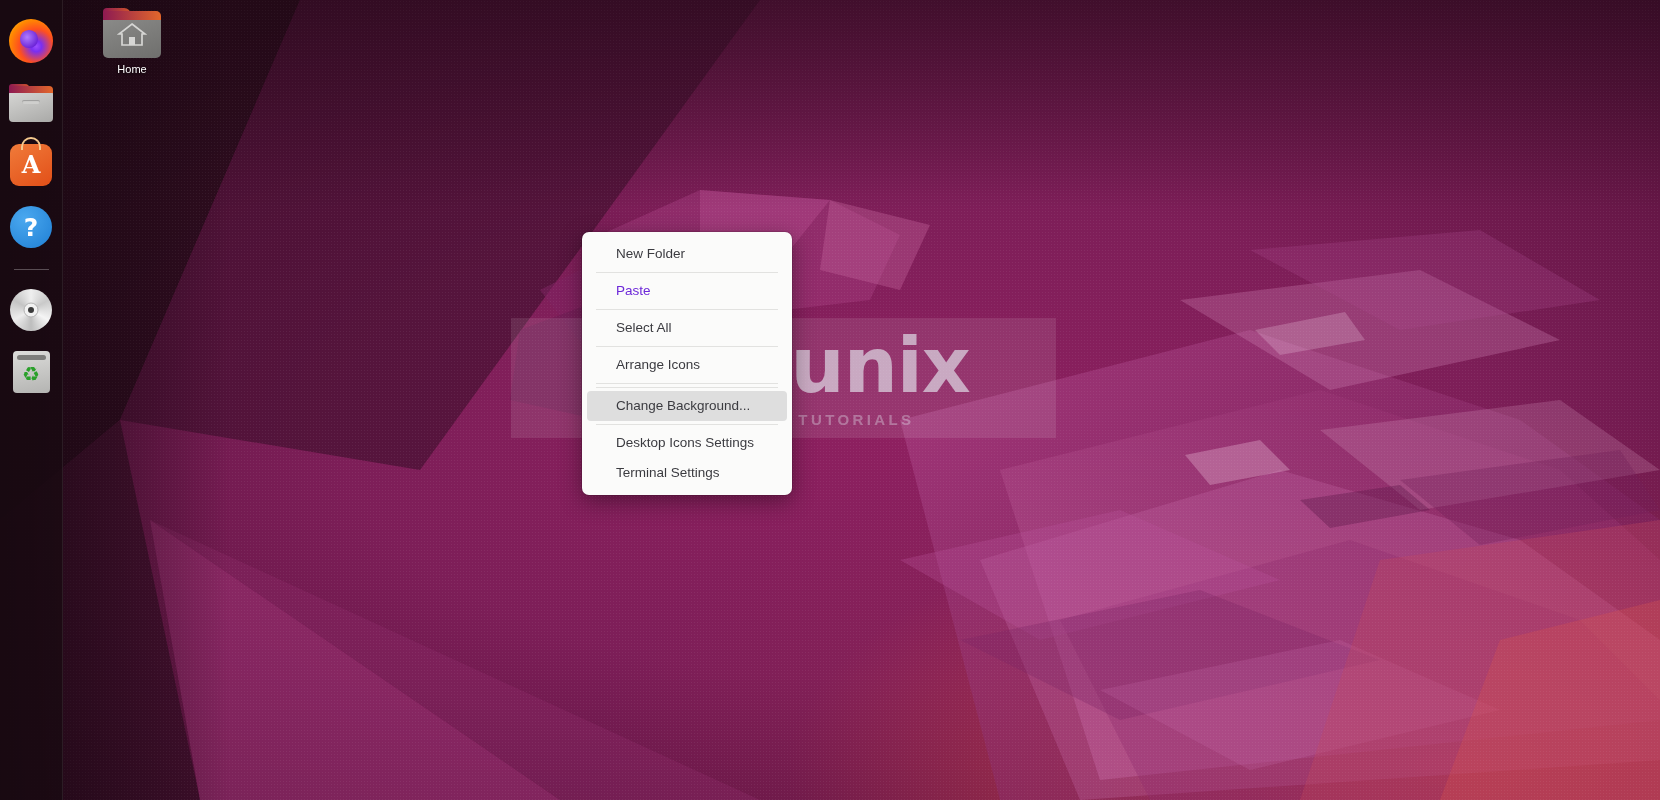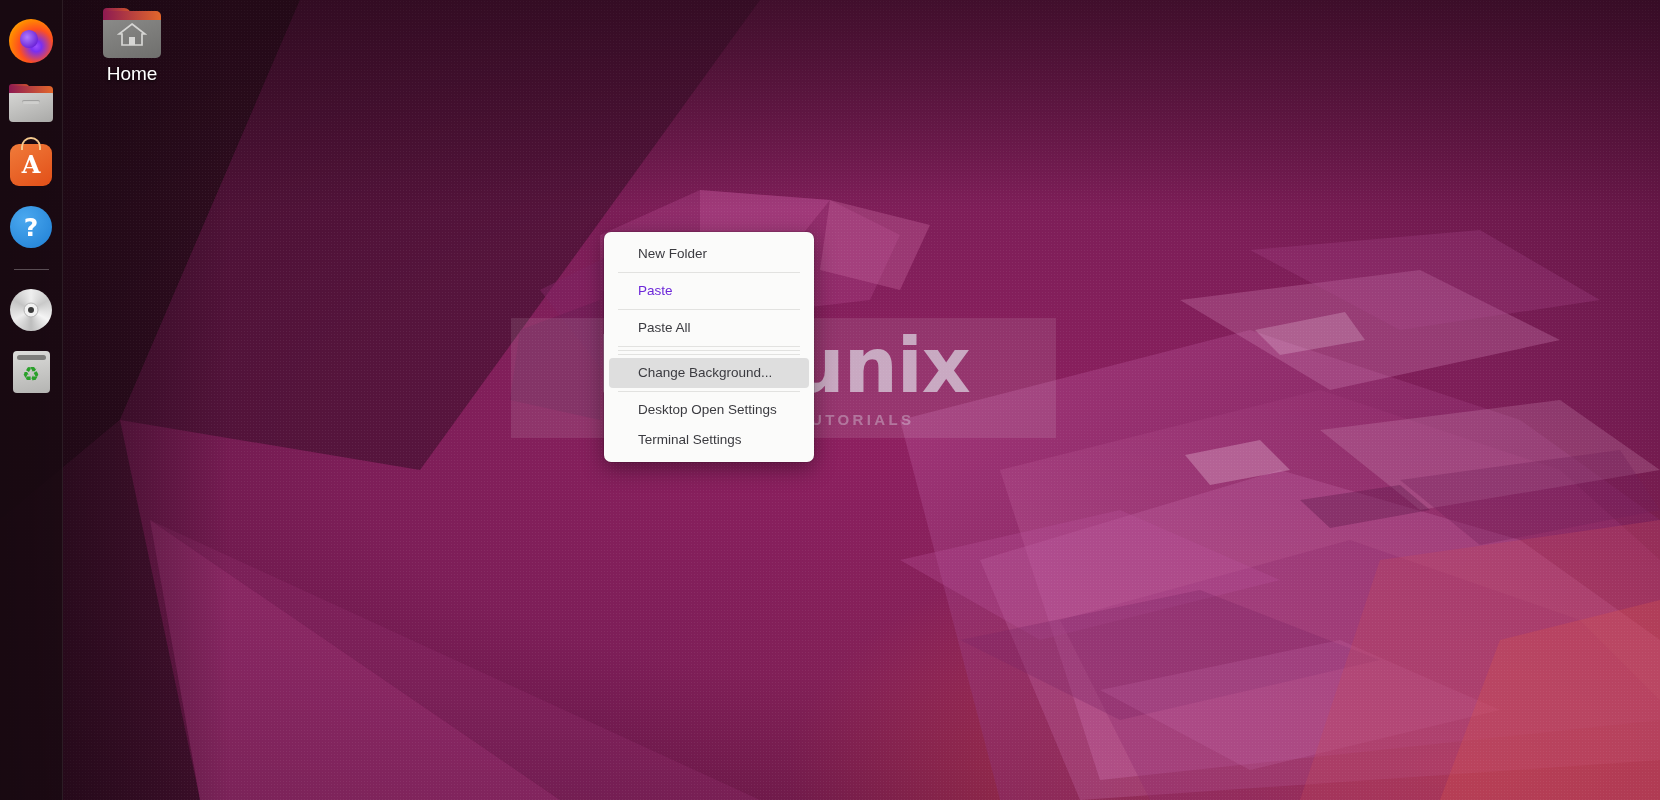--- a/index.html
+++ b/index.html
@@ -131,27 +131,27 @@
   #home-icon .hfolder { width:58px; height:50px; position:relative; }
   #home-icon .hfolder .htab { position:absolute; left:0; top:0; width:28px; height:11px;
     background:linear-gradient(90deg,#8d1a52,#d1552b); border-radius:4px 7px 0 0; }
   #home-icon .hfolder .hbody { position:absolute; left:0; top:7px; width:58px; height:43px;
     background:linear-gradient(160deg,#8c8c8a,#6f6f6d); border-radius:5px; }
   #home-icon .hfolder .htop { position:absolute; left:0; top:3px; width:58px; height:9px;
     background:linear-gradient(90deg,#8d1a52,#e3672b); border-radius:5px 5px 0 0; }
   #home-icon .house { position:absolute; left:50%; top:52%; transform:translate(-50%,-50%);
     width:30px; height:26px; }
   #home-icon .label {
-    margin-top:5px; color:#fff; font-size:19px; text-align:center;
+    margin-top:5px; color:#fff; font-size:11px; text-align:center;
     text-shadow:0 1px 3px rgba(0,0,0,.85);
   }
 
   
   #context-menu {
-    position:absolute; left:604px; top:232px; width:210px;
+    position:absolute; left:582px; top:232px; width:210px;
     background:#fbfbfa;
     border-radius:7px;
     box-shadow:0 6px 22px rgba(0,0,0,.38), 0 0 0 1px rgba(0,0,0,.10);
     padding:7px 0 7px 0;
     z-index:40;
     font-size:13.5px;
     color:#3d3d42;
   }
   .menu-item {
     position:relative;
@@ -280,23 +280,24 @@
       </svg>
     </div>
     <div class="label">Home</div>
   </div>
 
   <div id="context-menu">
       <div class="menu-item"><span>New Folder</span></div>
       <div class="menu-sep"></div>
       <div class="menu-item disabled"><span>Paste</span></div>
       <div class="menu-sep"></div>
-      <div class="menu-item"><span>Paste All</span></div>
-      <div class="menu-sep"></div>
+      <div class="menu-item"><span>Select All</span></div>
+      <div class="menu-sep"></div>
+      <div class="menu-item"><span>Arrange Icons</span></div>
       <div class="menu-sep"></div>
       <div class="menu-sep"></div>
       <div class="menu-item selected"><span>Change Background...</span></div>
       <div class="menu-sep"></div>
-      <div class="menu-item"><span>Desktop Open Settings</span></div>
+      <div class="menu-item"><span>Desktop Icons Settings</span></div>
       <div class="menu-item"><span>Terminal Settings</span></div>
     </div>
 
 </div>
 
 </body></html>

